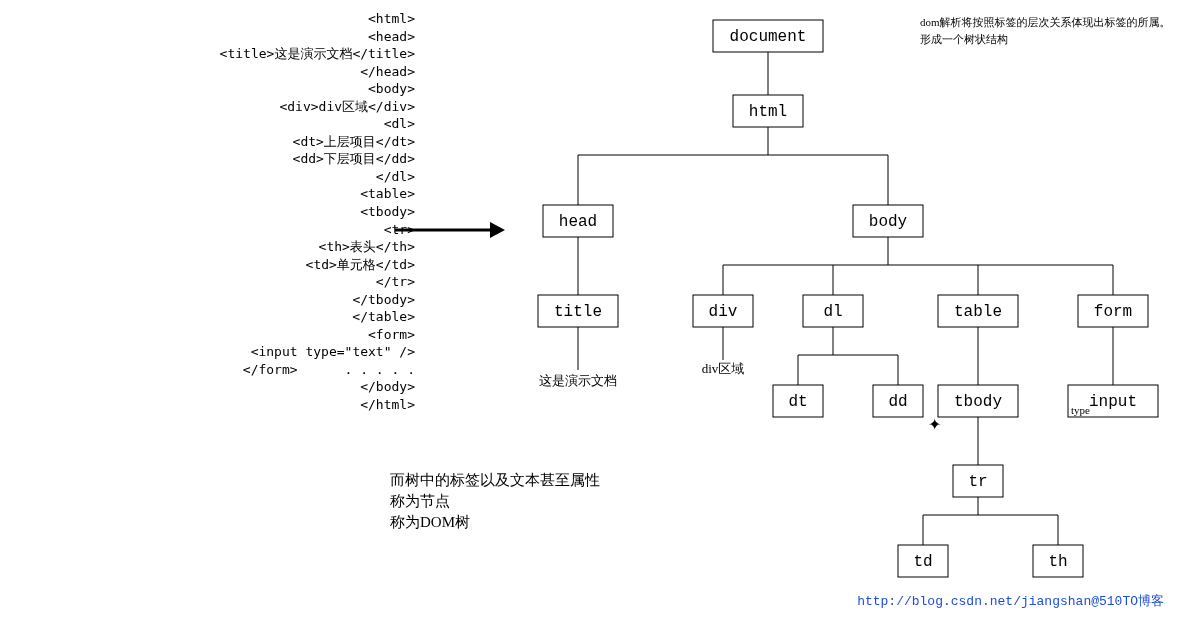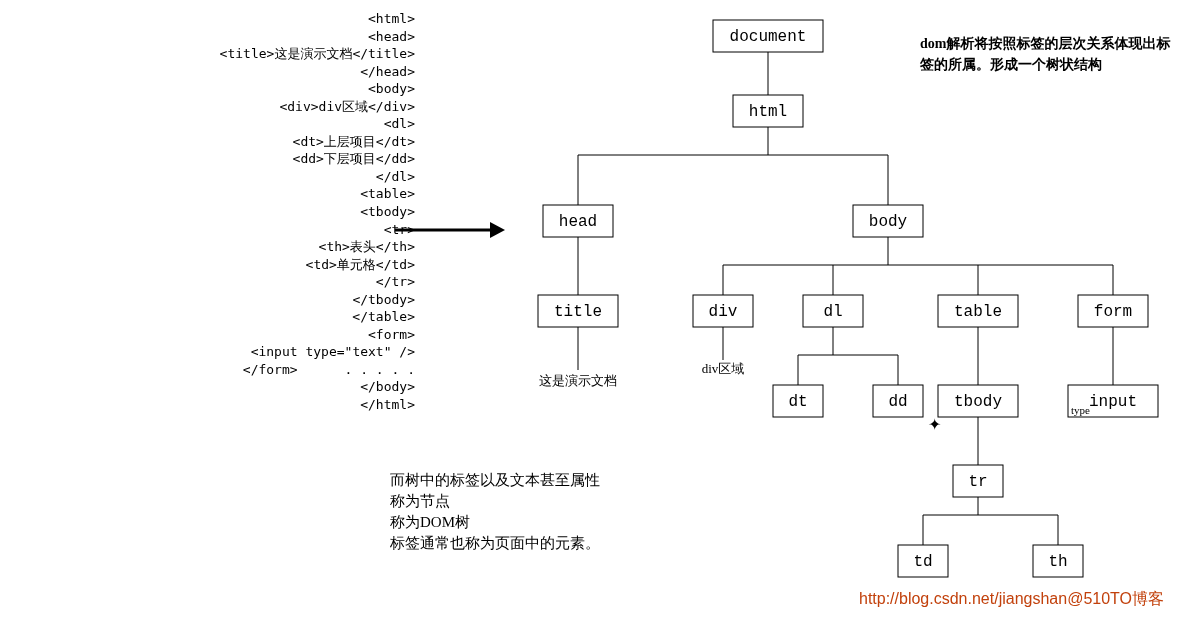--- a/index.html
+++ b/index.html
@@ -61,41 +61,40 @@
     text-anchor: middle;
   }
   .small-text {
     font-family: "SimSun", serif;
     font-size: 11px;
   }
   .conn { stroke: #000; stroke-width: 1; fill: none; }
   .top-right-text {
     position: absolute;
     left: 920px;
-    top: 33px;
+    top: 14px;
     width: 255px;
-    font-size: 14px;
+    font-size: 11px;
     line-height: 1.5;
-    font-weight: bold;
   }
   .bottom-text {
     position: absolute;
     left: 390px;
     top: 470px;
     width: 220px;
     font-size: 15px;
     line-height: 1.4;
   }
   .watermark {
     position: absolute;
     right: 20px;
     bottom: 10px;
-    font-size: 16px;
-    color: #c2410c;
-    font-family: Liberation Sans, sans-serif;
+    font-size: 13px;
+    color: #1d4ed8;
+    font-family: Liberation Mono, monospace;
   }
 </style>
 </head>
 <body>
 
 <div class="code-area"><span>&lt;html&gt;</span>
 <span>      &lt;head&gt;</span>
 <span>            &lt;title&gt;这是演示文档&lt;/title&gt;</span>
 <span>      &lt;/head&gt;</span>
 <span>      &lt;body&gt;</span>
@@ -205,16 +204,15 @@
   <text class="node-text" x="605" y="392">input</text>
   <text class="small-text" x="563" y="404">type</text>
 </svg>
 </div>
 
 <div class="top-right-text">dom解析将按照标签的层次关系体现出标签的所属。形成一个树状结构</div>
 
 <div class="bottom-text">
   <div>而树中的标签以及文本甚至属性称为节点</div>
   <div>称为DOM树</div>
-  <div>标签通常也称为页面中的元素。</div>
 </div>
 
 <div class="watermark">http://blog.csdn.net/jiangshan@510TO博客</div>
 
 </body></html>

